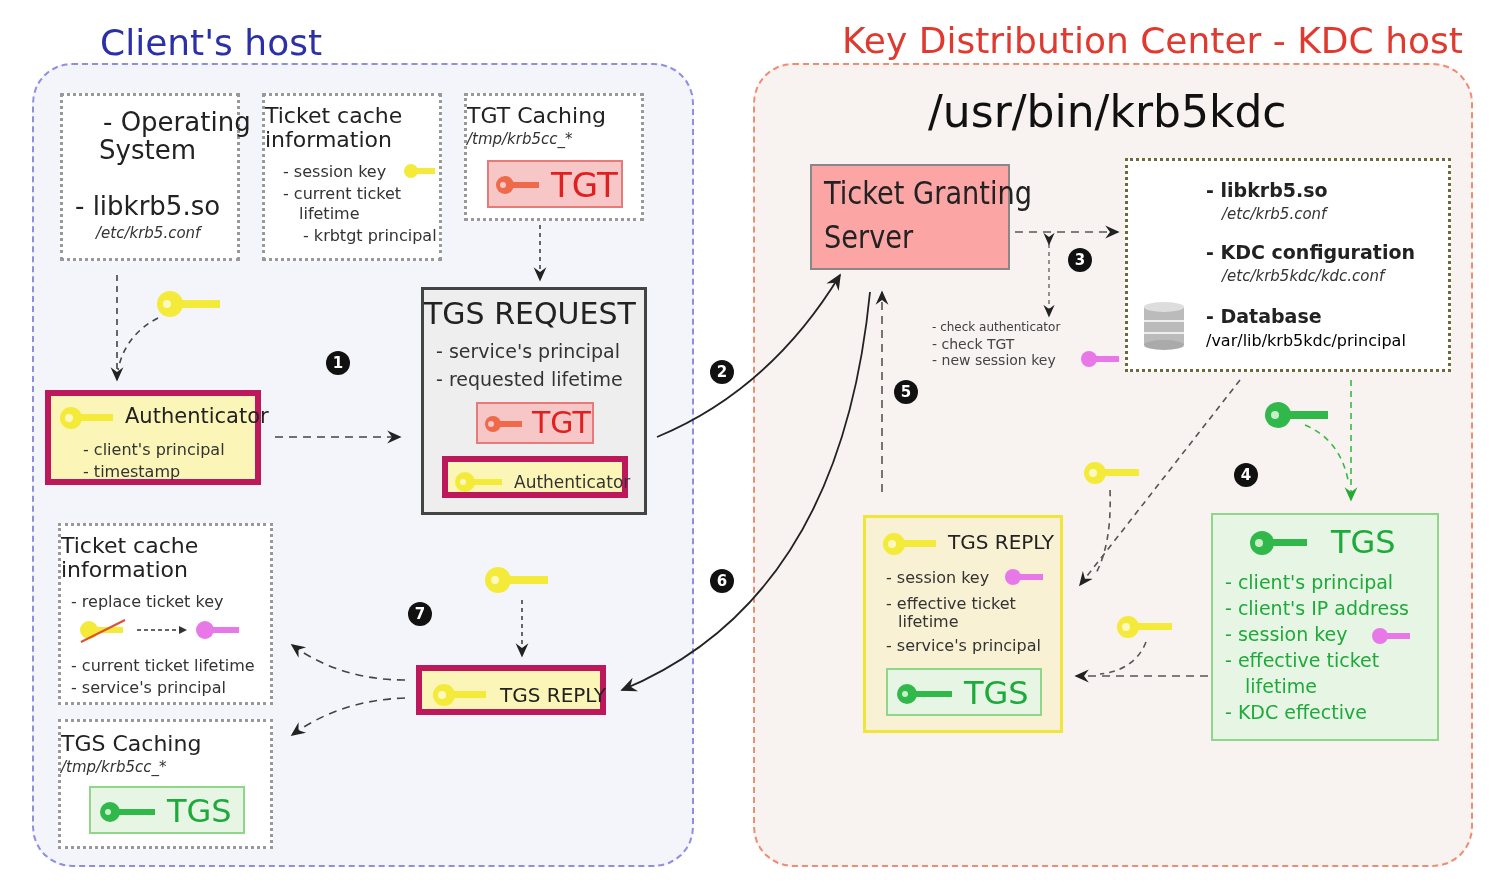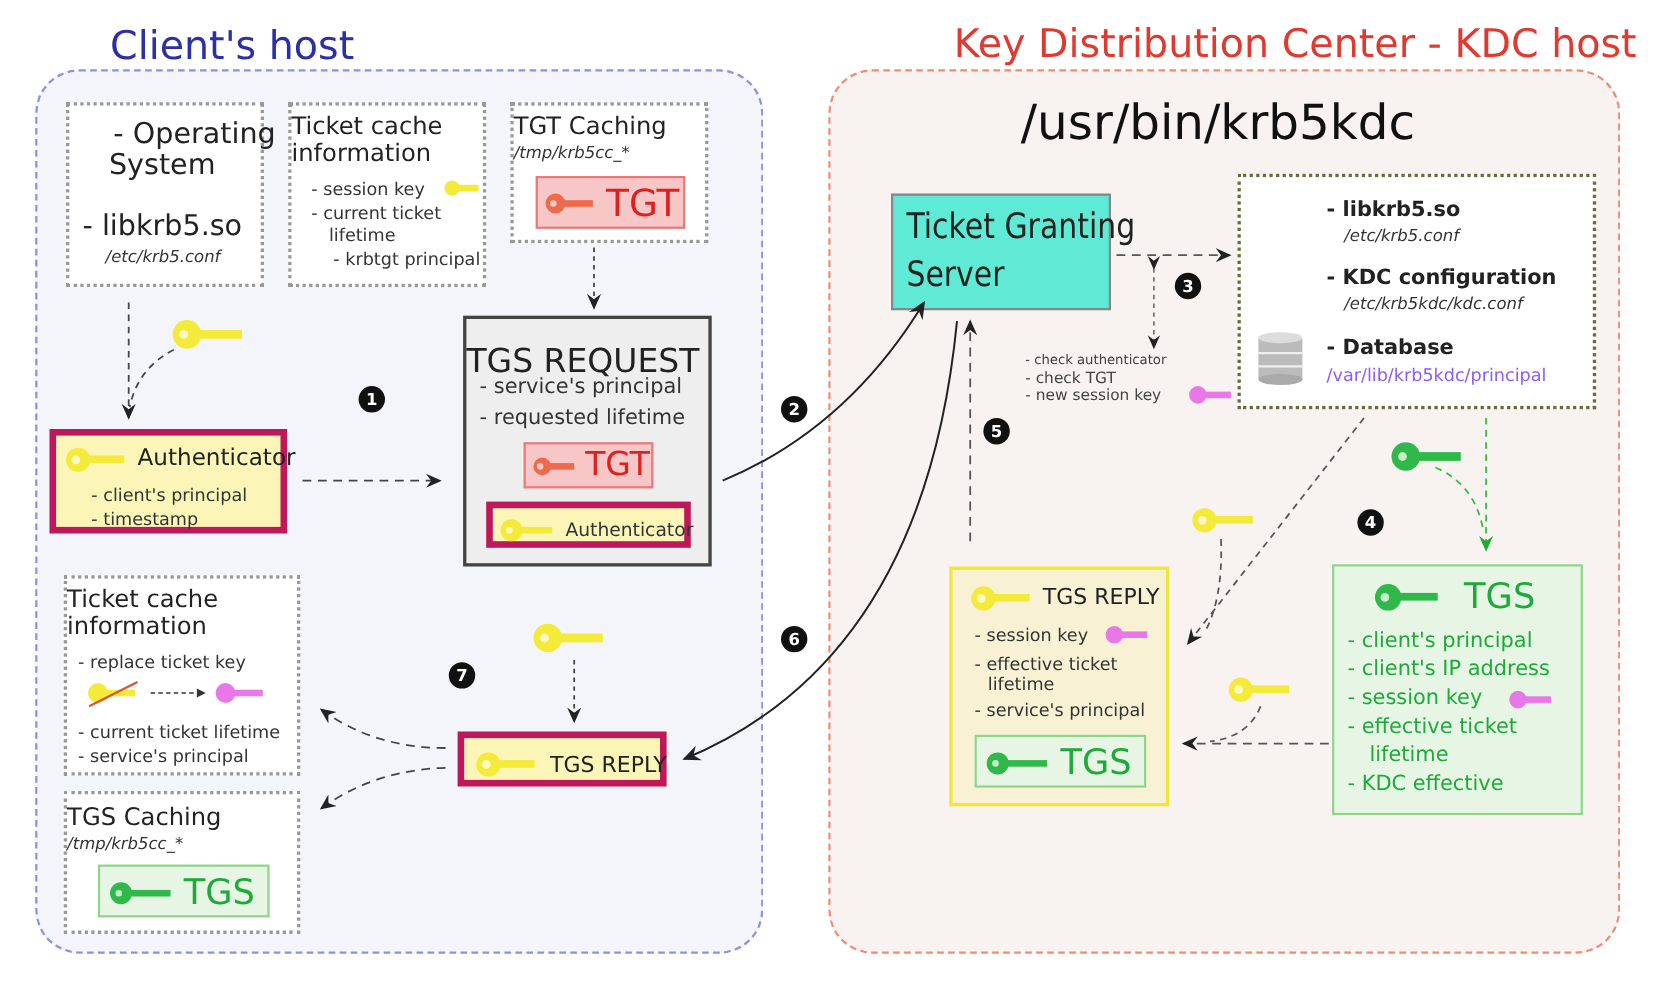--- a/index.html
+++ b/index.html
@@ -1,20 +1,20 @@
 <!DOCTYPE html>
 <html><head>
 <meta charset="utf-8">
 <style>
   html, body { margin:0; padding:0; }
   body { width:1510px; height:893px; background:#ffffff; position:relative; overflow:hidden; font-family:"DejaVu Sans", sans-serif; color:#222; }
   .abs { position:absolute; }
   .region-title { position:absolute; font-size:36px; }
   #client-title { left:100px; top:22px; color:#2b2fa8; }
-  #kdc-title { left:842px; top:20px; color:#e0392f;margin-left:25px; }
+  #kdc-title { left:842px; top:20px; color:#e0392f; }
   .region { position:absolute; border-radius:40px; }
   #client-region { left:32px; top:63px; width:658px; height:800px; background:#f3f5fb; border:2px dashed #8f8fe0; }
   #kdc-region { left:753px; top:63px; width:716px; height:800px; background:#f8f2f0; border:2px dashed #ee8c74; }
   .dotbox { position:absolute; background:#fff; border:3px dotted #999; box-sizing:border-box; }
   .dotbox.olive { border-color:#6c6a3a; }
   .lbl { position:absolute; white-space:nowrap; }
   .center { }
   .big { font-size:26px; line-height:28px; }
   .med { font-size:22px; line-height:24px; }
   .sm { font-size:16px; line-height:19px; color:#333; }
@@ -77,21 +77,21 @@
       <circle cx="12" cy="14" r="11" fill="#f4ea3a"></circle>
       <circle cx="10" cy="14" r="4" fill="#fff8c0"></circle>
       <rect x="20" y="10" width="34" height="7" fill="#f4ea3a"></rect>
     </svg>
   <div class="lbl" style="left:74px;top:8px;font-size:21px;">Authenticator</div>
   <div class="lbl sm" style="left:32px;top:44px;">- client's principal</div>
   <div class="lbl sm" style="left:32px;top:66px;">- timestamp</div>
 </div>
 
 <div class="abs" style="left:421px;top:287px;width:226px;height:228px;background:#eeeeee;border:3px solid #444;box-sizing:border-box;">
-  <div class="lbl center" style="left:0;width:220px;top:21px;font-size:30px;">TGS REQUEST</div>
+  <div class="lbl center" style="left:0;width:220px;top:6px;font-size:30px;">TGS REQUEST</div>
   <div class="lbl" style="left:12px;top:50px;font-size:19px;color:#333;">- service's principal</div>
   <div class="lbl" style="left:12px;top:78px;font-size:19px;color:#333;">- requested lifetime</div>
   <div class="tgt-box" style="left:52px;top:112px;width:118px;height:42px;">
     <svg class="key" style="left:6px;top:10px;" width="40" height="20">
         <circle cx="9" cy="10" r="8" fill="#ee6a4a"></circle>
         <circle cx="7" cy="10" r="3" fill="#f7c6c6"></circle>
         <rect x="14" y="7" width="24" height="6" fill="#ee6a4a"></rect>
       </svg>
     <div class="t" style="left:54px;top:2px;font-size:30px;line-height:34px;">TGT</div>
   </div>
@@ -148,32 +148,32 @@
     <circle cx="14" cy="17" r="13" fill="#f4ea3a"></circle>
     <circle cx="11" cy="17" r="4" fill="#fff8c0"></circle>
     <rect x="24" y="13" width="40" height="8" fill="#f4ea3a"></rect>
   </svg>
 <svg class="key" style="left:484px;top:563px;" width="66" height="34">
     <circle cx="14" cy="17" r="13" fill="#f4ea3a"></circle>
     <circle cx="11" cy="17" r="4" fill="#fff8c0"></circle>
     <rect x="24" y="13" width="40" height="8" fill="#f4ea3a"></rect>
   </svg>
 
-<div class="abs" style="left:810px;top:176px;width:200px;height:106px;background:#5eead4;border:2px solid #888;box-sizing:border-box;">
+<div class="abs" style="left:810px;top:164px;width:200px;height:106px;background:#fca5a5;border:2px solid #888;box-sizing:border-box;">
   <div class="lbl" style="left:12px;top:8px;font-size:32px;transform:scaleX(0.85);transform-origin:left;">Ticket Granting</div>
   <div class="lbl" style="left:12px;top:52px;font-size:32px;transform:scaleX(0.85);transform-origin:left;">Server</div>
 </div>
 
 <div class="dotbox olive" style="left:1125px;top:158px;width:326px;height:214px;">
   <div class="lbl" style="left:78px;top:18px;font-size:19px;font-weight:bold;">- libkrb5.so</div>
   <div class="lbl path" style="left:94px;top:44px;">/etc/krb5.conf</div>
   <div class="lbl" style="left:78px;top:80px;font-size:19px;font-weight:bold;">- KDC configuration</div>
   <div class="lbl path" style="left:94px;top:106px;">/etc/krb5kdc/kdc.conf</div>
   <div class="lbl" style="left:78px;top:144px;font-size:19px;font-weight:bold;">- Database</div>
-  <div class="lbl" style="left:78px;top:170px;font-size:16px;color:#8b5cf6;">/var/lib/krb5kdc/principal</div>
+  <div class="lbl" style="left:78px;top:170px;font-size:16px;color:#000000;">/var/lib/krb5kdc/principal</div>
   <svg class="key" style="left:14px;top:140px;" width="44" height="50">
     <rect x="2" y="6" width="40" height="38" fill="#bbb"></rect>
     <ellipse cx="22" cy="44" rx="20" ry="5" fill="#aaa"></ellipse>
     <ellipse cx="22" cy="6" rx="20" ry="5" fill="#ddd"></ellipse>
     <line x1="2" y1="20" x2="42" y2="20" stroke="#eee" stroke-width="2"></line>
     <line x1="2" y1="32" x2="42" y2="32" stroke="#eee" stroke-width="2"></line>
   </svg>
 </div>
 
 <div class="abs" style="left:932px;top:320px;">

